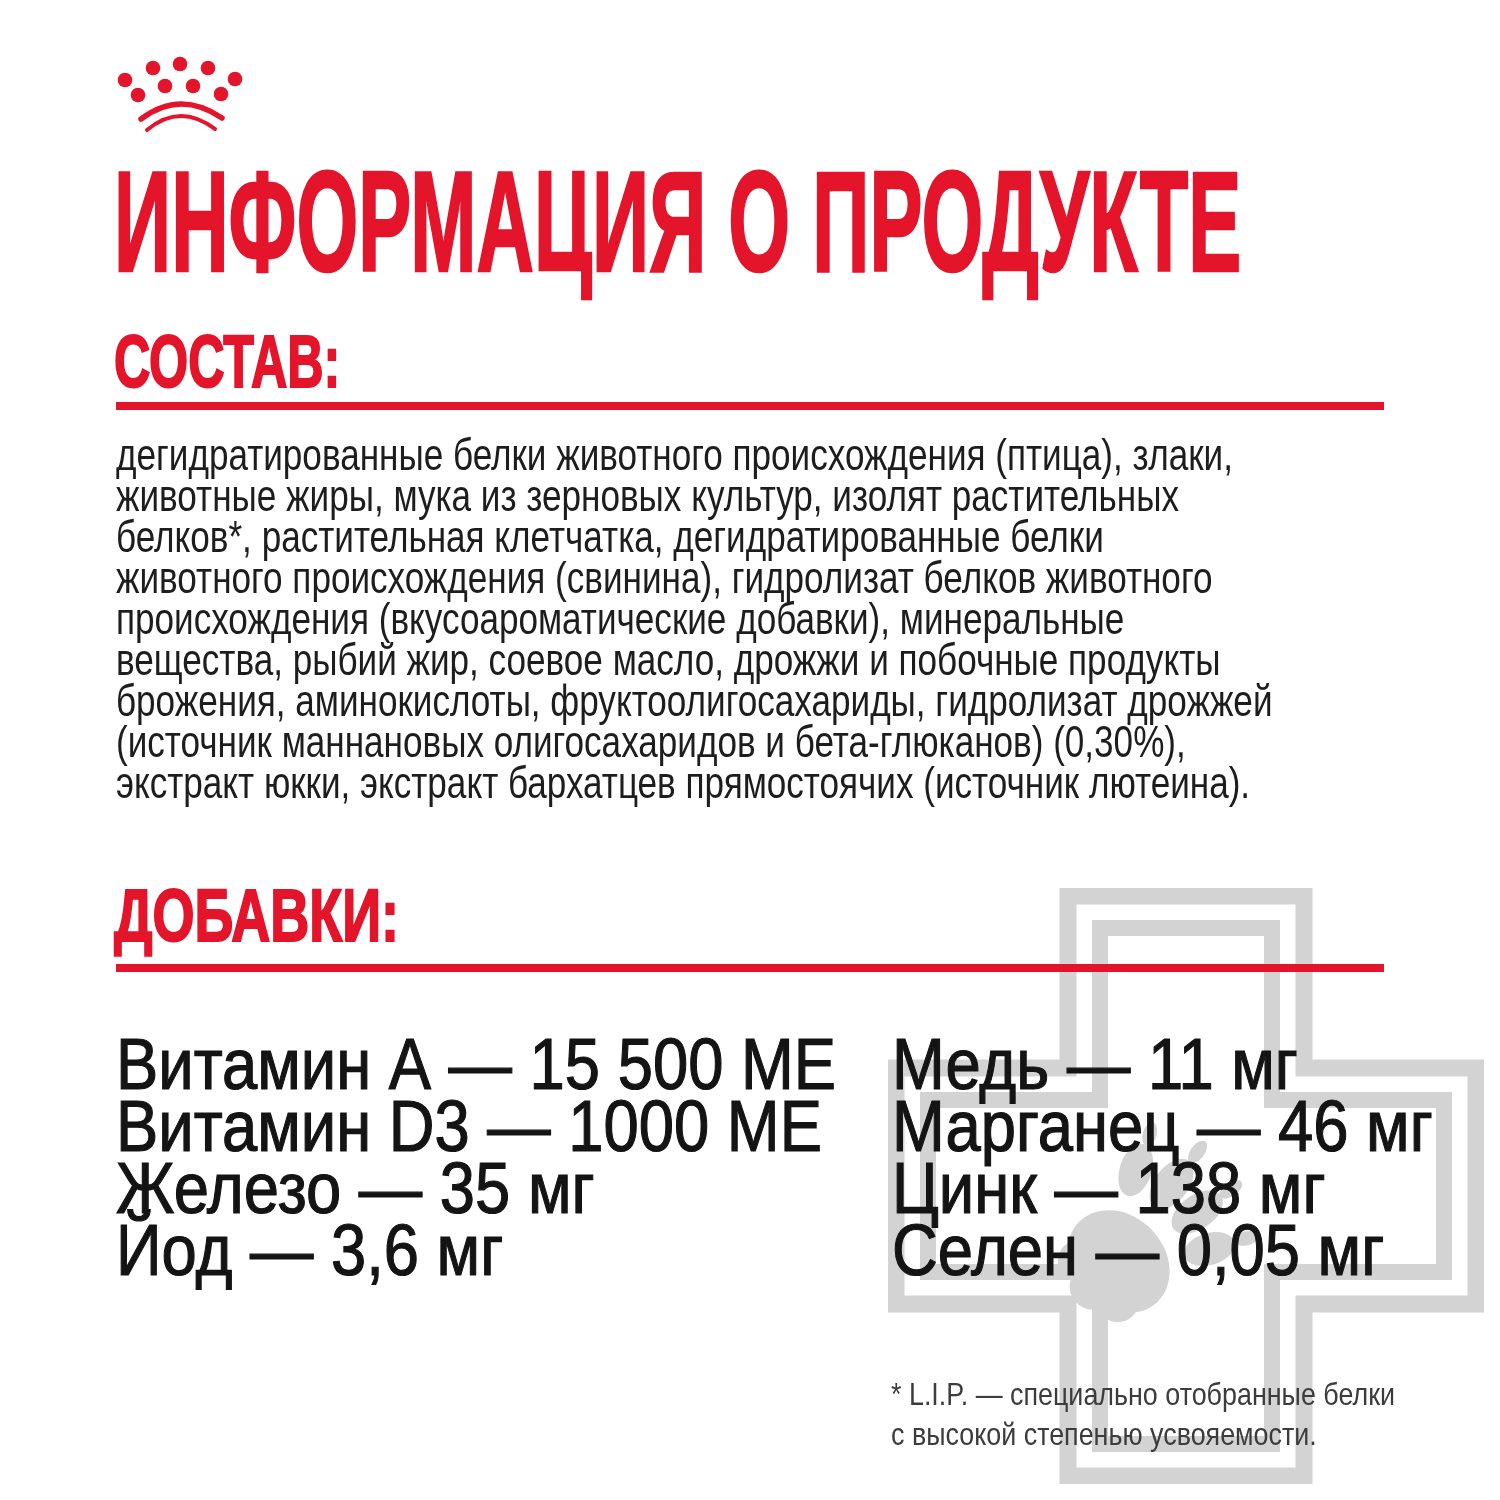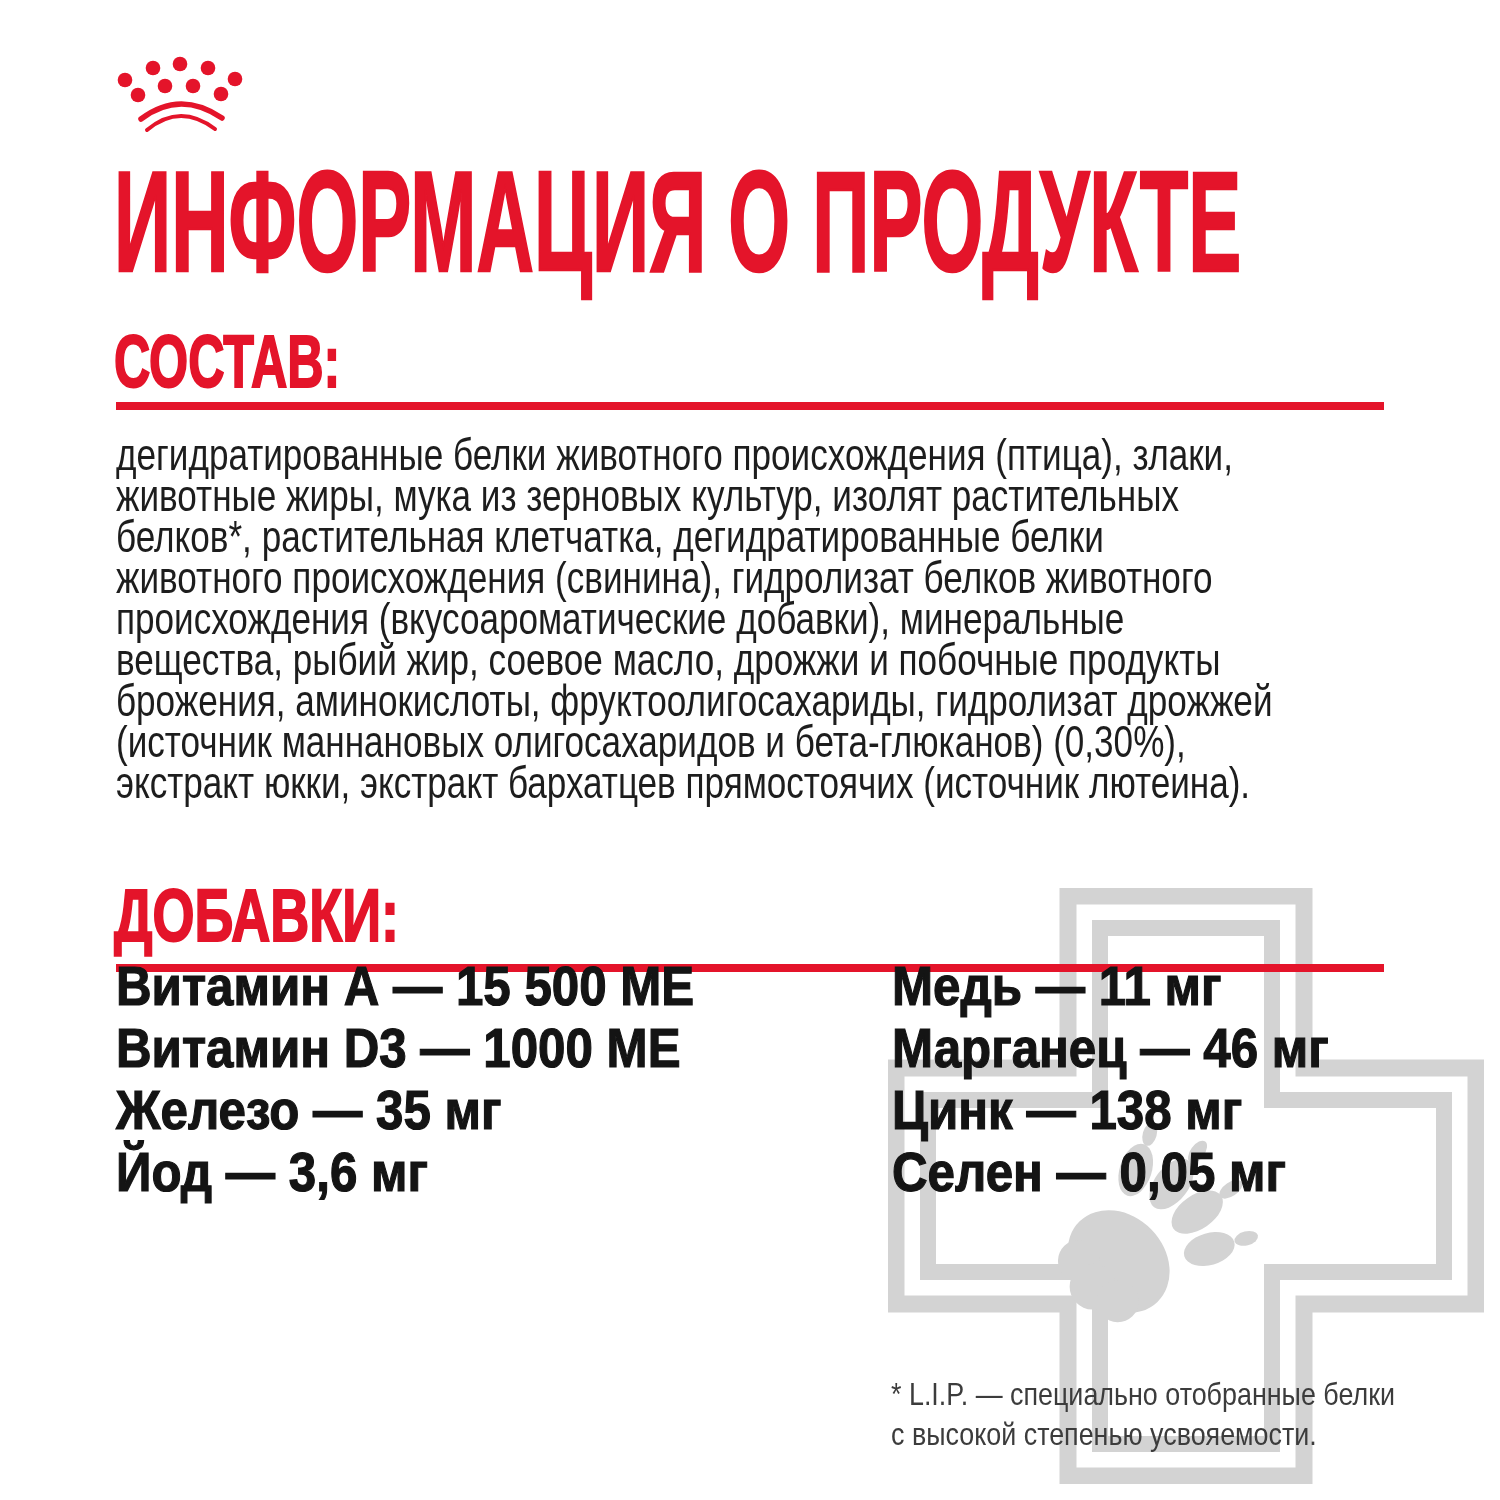--- a/index.html
+++ b/index.html
@@ -22,21 +22,21 @@
   #page-title{left:114px;top:150px;font-size:143px;transform:scaleX(0.556);-webkit-text-stroke:2.5px currentColor;}
   #composition-heading{left:114px;top:325px;font-size:74px;transform:scaleX(0.68);-webkit-text-stroke:2px currentColor;}
   #additives-heading{left:114px;top:879px;font-size:74px;transform:scaleX(0.73);-webkit-text-stroke:2px currentColor;}
   .rule{background:var(--accent-red,#e4142a);height:8px;width:1268px;left:116px;z-index:2;}
   #composition-rule{top:402px;}
   #additives-rule{top:964px;}
   
   #composition-text{left:116px;top:434px;font-size:45px;line-height:41px;color:var(--body-text,#1d1d1d);z-index:2;}
   #composition-text .line{white-space:nowrap;transform:scaleX(0.78);transform-origin:0 50%;}
   
-  .additives-col{top:955px;font-size:56px;line-height:62px;font-weight:700;color:var(--additive-text,#141414);z-index:2;}
+  .additives-col{top:1033px;font-size:72px;line-height:62px;font-weight:400;color:var(--additive-text,#141414);z-index:2;}
   #additives-left{left:116px;}
   #additives-right{left:892px;}
   .additives-col .line{white-space:nowrap;transform:scaleX(0.88);transform-origin:0 50%;-webkit-text-stroke:1.2px currentColor;}
   
   #footnote{left:891px;top:1374px;font-size:32px;line-height:40px;color:var(--footnote-text,#3c3c3c);z-index:2;}
   #footnote .line{white-space:nowrap;transform:scaleX(0.84);transform-origin:0 50%;}
 </style>
 </head>
 <body style="--accent-red: #e4142a; --body-text: #1d1d1d; --additive-text: #141414; --footnote-text: #3c3c3c; --watermark: #d3d3d3;">
 

